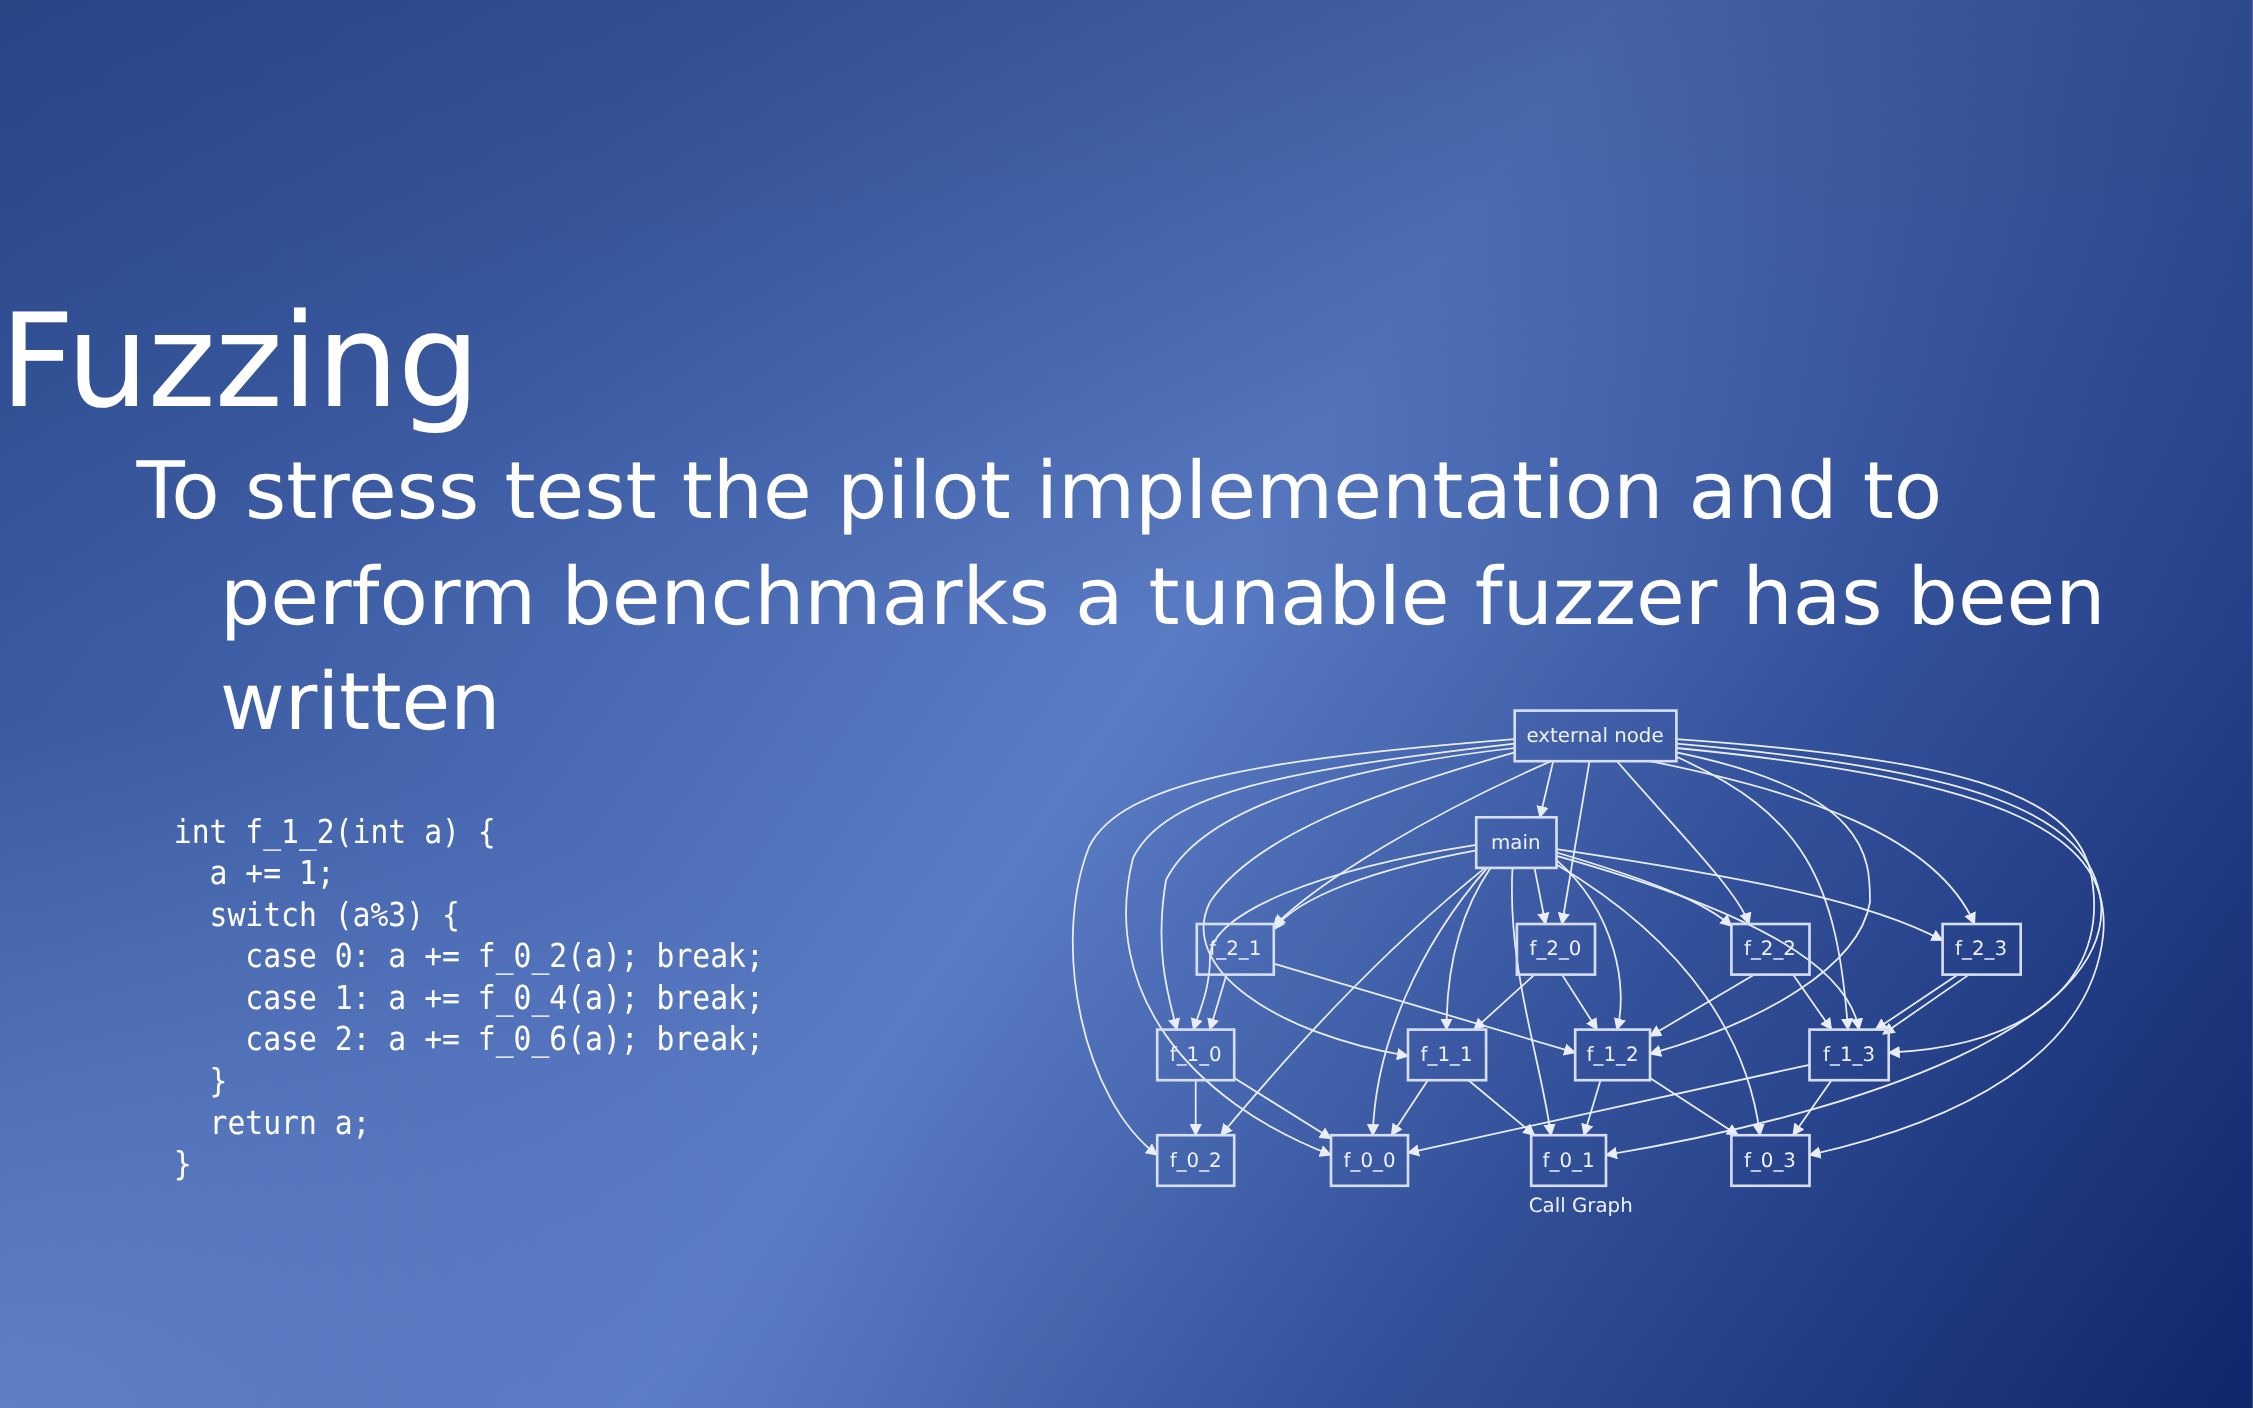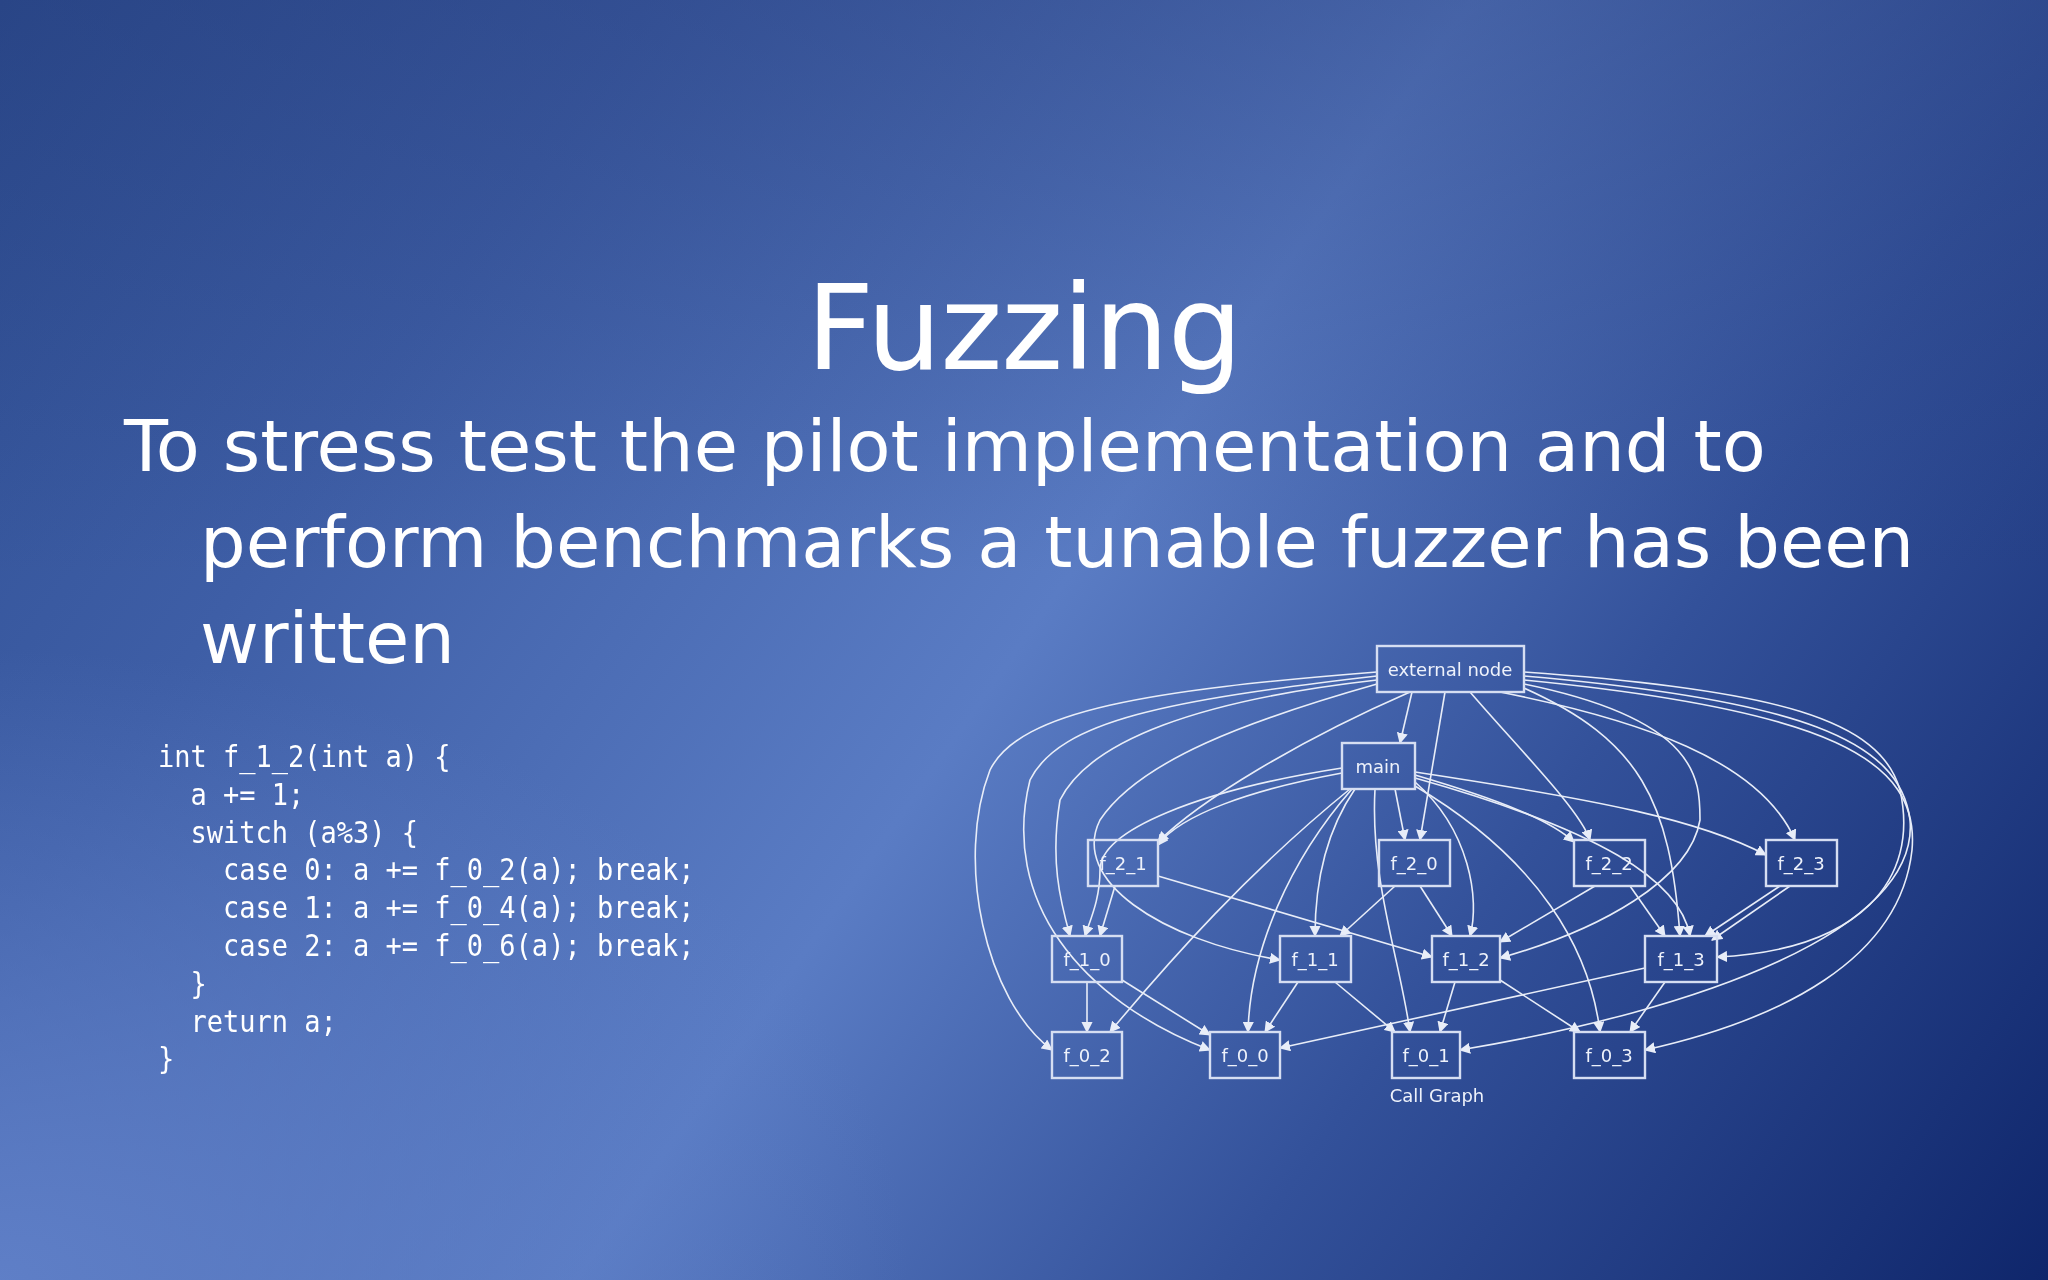--- a/index.html
+++ b/index.html
@@ -11,21 +11,21 @@
   }
   .bg-overlay {
     position: absolute; inset: 0;
     background:
       radial-gradient(ellipse 1300px 900px at 0% 100%, rgba(96,128,200,0.95) 0%, rgba(96,128,200,0) 70%),
       linear-gradient(180deg, rgba(30,50,110,0.35) 0%, rgba(30,50,110,0) 45%);
     pointer-events: none;
   }
   .slide-title {
     position: absolute; left: 0; right: 0; top: 190px;
-    text-align: center; font-size: 118px; font-weight: normal;
+    text-align: left; font-size: 118px; font-weight: normal;
     letter-spacing: -1px; line-height: 1;
   }
   .bullet {
     position: absolute; left: 124px; top: 398px; width: 1860px;
     font-size: 72px; line-height: 96px;
     padding-left: 76px; text-indent: -76px;
   }
   .code {
     position: absolute; left: 158px; top: 738px;
     font-family: "DejaVu Sans Mono", monospace;

